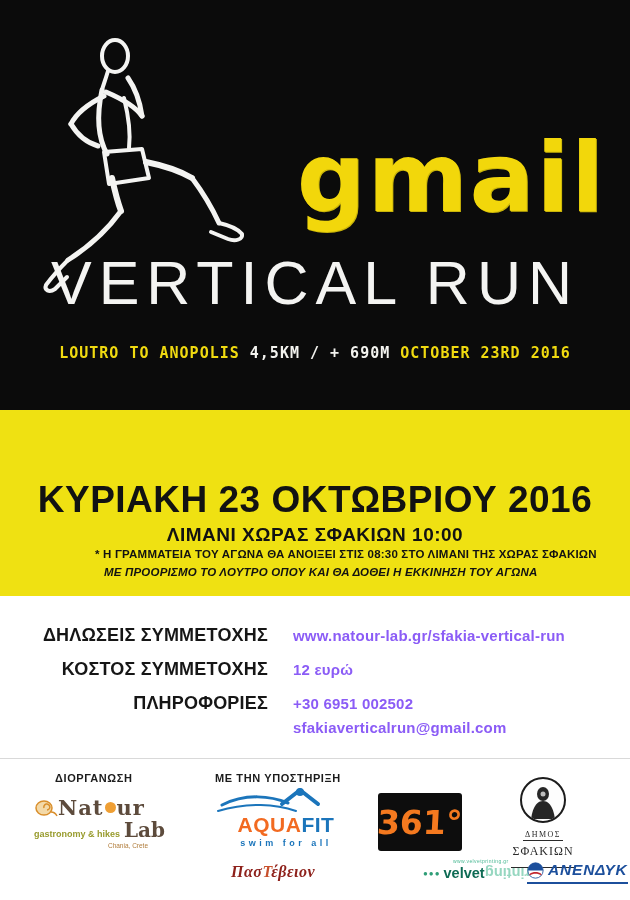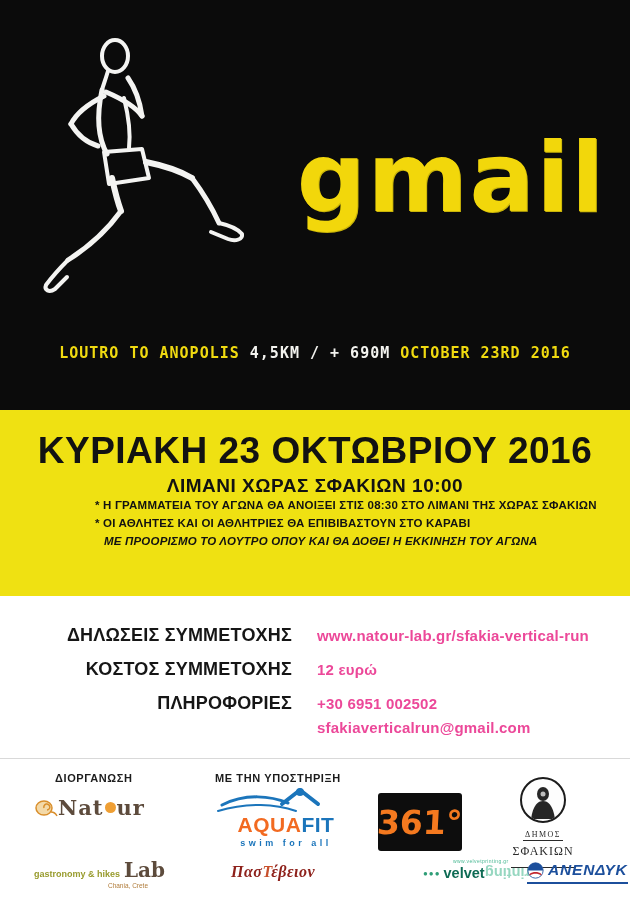--- a/index.html
+++ b/index.html
@@ -30,57 +30,58 @@
     font-size:15px; letter-spacing:1px; color:#f0da10; white-space:nowrap;
   }
   .hero-tagline .mid { color:#f3f3ef; }
 
   
   .banner {
     position:absolute; left:0; top:410px; width:630px; height:186px;
     background:#efe112; color:#121212; text-align:center;
   }
   .banner-date {
-    padding-top:20px; font-size:37px; font-weight:800; letter-spacing:0.5px;
+    padding-top:29px; font-size:37px; font-weight:800; letter-spacing:0.5px;
     font-family:"Liberation Sans", sans-serif;
+    margin-top:40px;
   }
   .banner-loc { margin-top:3px; font-size:19px; font-weight:800; letter-spacing:0.5px; }
   .banner-notes {
     text-align:left; padding-left:95px;
     font-size:11.5px; font-weight:bold; line-height:1.55; letter-spacing:0.2px;
   }
   .banner-notes .indent { padding-left:9px;font-style:italic; }
 
   
-  .info { position:absolute; left:0; top:596px; width:630px; height:162px; background:#ffffff; padding-top:29px;padding-left:24px; }
+  .info { position:absolute; left:0; top:596px; width:630px; height:162px; background:#ffffff; padding-top:29px; }
   .info-row { display:flex; align-items:baseline; margin-bottom:13px; }
   .info-label {
     width:268px; text-align:right; font-size:18px; font-weight:800;
     color:#161616; letter-spacing:0.2px;
   }
-  .info-value { margin-left:25px; font-size:15px; font-weight:bold; color:#ec4899; letter-spacing:0.2px; }
+  .info-value { margin-left:25px; font-size:15px; font-weight:bold; color:#8b5cf6; letter-spacing:0.2px; }
   .info-value .line2 { margin-top:7px; }
 
   
   .footer {
     position:absolute; left:0; top:758px; width:630px; height:142px;
     background:#ffffff; border-top:1px solid #d9d9d9;
   }
   .section-label { position:absolute; font-size:11px; font-weight:800; color:#1c1c1c; letter-spacing:0.6px; }
   .org-label { left:55px; top:13px; }
   .support-label { left:215px; top:13px; }
 
   
   .natour { position:absolute; left:34px; top:36px; width:140px; }
   .natour-row1 { display:flex; align-items:center; }
   .natour-name { font-family:"DejaVu Serif", serif; font-weight:bold; font-size:21px; color:#5d4b3c; letter-spacing:1px; }
   .natour-dot { display:inline-block; width:11px; height:11px; border-radius:50%; background:#ef9f34; margin:0 1px; }
   .natour-row2 { display:flex; align-items:baseline; margin-top:-2px; }
   .natour-tag { font-size:9px; font-weight:bold; color:#989b2d; white-space:nowrap; }
-  .natour-lab { font-family:"DejaVu Serif", serif; font-weight:bold; font-size:20px; color:#5d4b3c; margin-left:4px;margin-top:40px; }
+  .natour-lab { font-family:"DejaVu Serif", serif; font-weight:bold; font-size:20px; color:#5d4b3c; margin-left:4px; }
   .natour-loc { font-size:6.5px; color:#b07c3a; text-align:center; margin-top:0; padding-left:48px; }
 
   
   .aquafit { position:absolute; left:210px; top:26px; width:152px; text-align:center; }
   .aquafit-name { font-size:21px; font-weight:800; letter-spacing:0.5px; margin-top:-6px; }
   .aquafit-name .aqua { color:#f26a21; }
   .aquafit-name .fit  { color:#1b75bb; }
   .aquafit-tag { font-size:9px; font-weight:bold; letter-spacing:3.5px; color:#1b75bb; margin-top:1px; }
 
   
@@ -146,29 +147,29 @@
         <path d="M96,126 L134,123 L141,152 L101,158 Z" stroke-width="4"></path>
         <path d="M138,136 C158,140 172,145 184,152" stroke-width="6"></path>
         <path d="M184,152 C196,168 205,184 211,197" stroke-width="5"></path>
         <path d="M211,197 C220,199 230,203 234,208 C235,213 228,216 220,213 L203,206" stroke-width="4"></path>
         <path d="M104,152 C107,166 110,177 113,185" stroke-width="6"></path>
         <path d="M113,185 C97,207 76,224 60,234" stroke-width="5"></path>
         <path d="M60,234 C52,242 44,251 38,259 C36,264 41,267 47,263 L59,251" stroke-width="4"></path>
       </g>
     </svg>
     <div class="hero-title">gmail</div>
+    <div class="hero-subtitle">VERTICAL RUN</div>
     <div class="hero-tagline"><span>LOUTRO TO ANOPOLIS </span><span class="mid">4,5KM / + 690M</span><span> OCTOBER 23RD 2016</span></div>
   </header>
 
   <section class="banner">
     <div class="banner-date">ΚΥΡΙΑΚΗ 23 ΟΚΤΩΒΡΙΟΥ 2016</div>
     <div class="banner-loc">ΛΙΜΑΝΙ ΧΩΡΑΣ ΣΦΑΚΙΩΝ 10:00</div>
     <div class="banner-notes">
       <div>* Η ΓΡΑΜΜΑΤΕΙΑ ΤΟΥ ΑΓΩΝΑ ΘΑ ΑΝΟΙΞΕΙ ΣΤΙΣ 08:30 ΣΤΟ ΛΙΜΑΝΙ ΤΗΣ ΧΩΡΑΣ ΣΦΑΚΙΩΝ</div>
-      <div>* ΟΙ ΑΘΛΗΤΕΣ ΚΑΙ ΟΙ ΑΘΛΗΤΡΙΕΣ ΘΑ ΕΠΙΒΙΒΑΣΤΟΥΝ ΣΤΟ ΚΑΡΑΒΙ</div>
       <div class="indent">ΜΕ ΠΡΟΟΡΙΣΜΟ ΤΟ ΛΟΥΤΡΟ ΟΠΟΥ ΚΑΙ ΘΑ ΔΟΘΕΙ Η ΕΚΚΙΝΗΣΗ ΤΟΥ ΑΓΩΝΑ</div>
     </div>
   </section>
 
   <section class="info">
     <div class="info-row">
       <div class="info-label">ΔΗΛΩΣΕΙΣ ΣΥΜΜΕΤΟΧΗΣ</div>
       <div class="info-value">www.natour-lab.gr/sfakia-vertical-run</div>
     </div>
     <div class="info-row">

